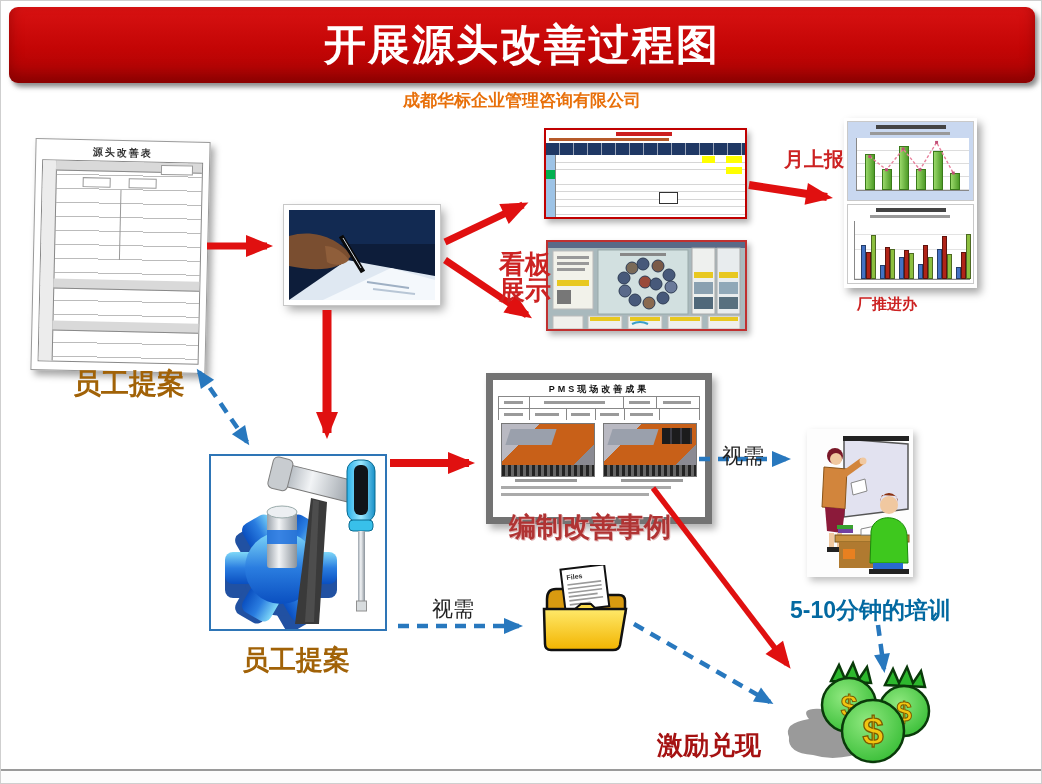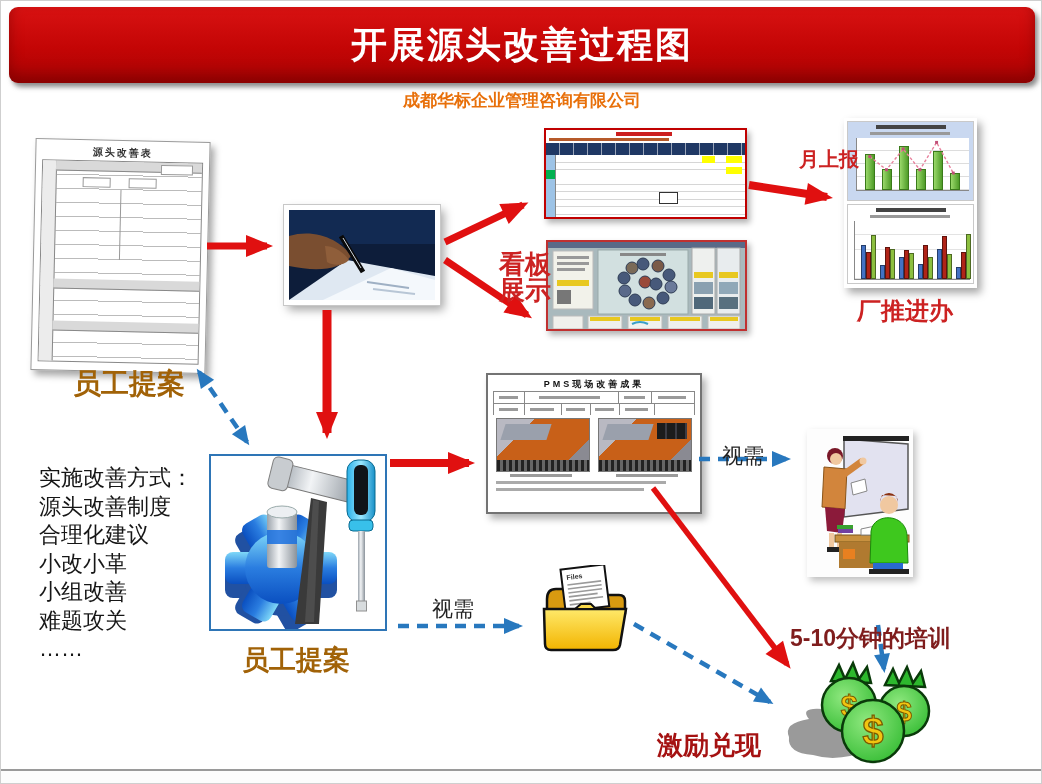--- a/index.html
+++ b/index.html
@@ -3,21 +3,21 @@
 <meta charset="utf-8">
 <style>
   html,body{margin:0;padding:0;background:#fff;}
   .page{position:relative;width:1042px;height:784px;background:#fff;overflow:hidden;
         font-family:"Liberation Sans",sans-serif;border:1px solid #cfcfcf;box-sizing:border-box;}
   
   .banner{position:absolute;left:8px;top:6px;width:1026px;height:76px;border-radius:9px;
           background:linear-gradient(#d81212 0%,#c30505 55%,#a90303 100%);
           box-shadow:3px 4px 5px rgba(100,100,100,.75), inset 0 -8px 14px rgba(110,0,0,.55);
           display:flex;align-items:center;justify-content:center;}
-  .banner span{color:#fff;font-size:36px;font-weight:bold;letter-spacing:2px;}
+  .banner span{color:#fff;font-size:42px;font-weight:bold;letter-spacing:2px;}
   .company{position:absolute;left:0;top:88px;width:1042px;text-align:center;
            font-size:17px;font-weight:bold;color:#E8700A;}
   
   .lbl{position:absolute;font-weight:bold;white-space:nowrap;z-index:45;}
   .red{color:#CC2222;} .maroon{color:#a16207;} .brick{color:#B03333;}
   .blk{color:#222;font-weight:normal;}
   
   .form-doc{position:absolute;left:32px;top:139px;width:173px;height:230px;background:#fff;
             border:1px solid #9a9a9a;transform:rotate(1.3deg);box-shadow:4px 5px 7px rgba(0,0,0,.35);z-index:3;}
   .fd-title{margin-top:5px;text-align:center;font-size:10px;font-weight:bold;color:#333;letter-spacing:2px;}
@@ -57,21 +57,21 @@
   .mc-title{position:absolute;left:28px;top:3px;width:70px;height:4px;background:#444;}
   .mc-leg{position:absolute;left:22px;top:10px;width:80px;height:3px;background:#999;}
   .mc-plot{position:absolute;left:8px;right:4px;top:16px;height:52px;background:#fff;
            border-left:1px solid #888;border-bottom:1px solid #888;
            background-image:repeating-linear-gradient(#fff 0 12px,#ddd 12px 13px);}
   .mc-plot2{position:absolute;left:6px;right:3px;top:16px;height:58px;
            border-left:1px solid #888;border-bottom:1px solid #888;
            background-image:repeating-linear-gradient(#fff 0 13.5px,#e3e3e3 13.5px 14.5px);}
   
   .pms{position:absolute;left:485px;top:372px;width:212px;height:137px;background:#fff;
-       border:2px solid #737373;box-shadow:4px 5px 7px rgba(0,0,0,.3);z-index:3;}
+       border:7px solid #737373;box-shadow:4px 5px 7px rgba(0,0,0,.3);z-index:3;}
   .pms-title{margin-top:3px;text-align:center;font-size:9px;font-weight:bold;color:#111;letter-spacing:3px;}
   .pms-row{display:flex;height:11px;border:1px solid #888;border-bottom:none;margin:0 5px;}
   .pms-row:last-of-type{border-bottom:1px solid #888;}
   .pms-row div{border-right:1px solid #888;position:relative;}
   .pms-row div:last-child{border-right:none;}
   .tbar{position:absolute;left:15%;top:4px;width:66%;height:3px;background:#9a9a9a;}
   .pms-photos{display:flex;justify-content:space-between;margin:3px 8px 0 8px;}
   .ph{width:92px;height:52px;border:1px solid #777;position:relative;overflow:hidden;
       background:linear-gradient(135deg,#b9b9c2 0 26%,#c86018 26% 78%,#8a8a92 78%);}
   .ph .grill{position:absolute;left:0;bottom:0;width:100%;height:11px;
@@ -198,21 +198,21 @@
         <rect x="160" y="74" width="32" height="13" fill="#f0f0ec" stroke="#bbb"></rect>
         <rect x="42" y="75" width="30" height="4" fill="#e8c820"></rect>
         <rect x="82" y="75" width="30" height="4" fill="#e8c820"></rect>
         <rect x="122" y="75" width="30" height="4" fill="#e8c820"></rect>
         <rect x="162" y="75" width="28" height="4" fill="#e8c820"></rect>
         <path d="M84,82 q8,-4 16,0" stroke="#3aa0c8" fill="none" stroke-width="2"></path>
       </g>
     </svg>
   </div>
 
-  <div class="lbl red" style="left:783px;top:145px;font-size:20px;margin-left:15px;">月上报</div>
+  <div class="lbl red" style="left:783px;top:145px;font-size:20px;">月上报</div>
   <div class="charts-card">
     <div class="mc mc1">
       <div class="mc-title"></div>
       <div class="mc-leg"></div>
       <div class="mc-plot">
           <div style="position: absolute; bottom: 0px; left: 8px; width: 10px; height: 36px; background: linear-gradient(90deg, rgb(154, 216, 106), rgb(79, 156, 40)); border: 1px solid rgb(58, 122, 26); box-sizing: border-box;"></div>
           <div style="position: absolute; bottom: 0px; left: 25px; width: 10px; height: 21px; background: linear-gradient(90deg, rgb(154, 216, 106), rgb(79, 156, 40)); border: 1px solid rgb(58, 122, 26); box-sizing: border-box;"></div>
           <div style="position: absolute; bottom: 0px; left: 42px; width: 10px; height: 44px; background: linear-gradient(90deg, rgb(154, 216, 106), rgb(79, 156, 40)); border: 1px solid rgb(58, 122, 26); box-sizing: border-box;"></div>
           <div style="position: absolute; bottom: 0px; left: 59px; width: 10px; height: 21px; background: linear-gradient(90deg, rgb(154, 216, 106), rgb(79, 156, 40)); border: 1px solid rgb(58, 122, 26); box-sizing: border-box;"></div>
           <div style="position: absolute; bottom: 0px; left: 76px; width: 10px; height: 39px; background: linear-gradient(90deg, rgb(154, 216, 106), rgb(79, 156, 40)); border: 1px solid rgb(58, 122, 26); box-sizing: border-box;"></div>
@@ -246,21 +246,21 @@
           <div style="position: absolute; bottom: 0px; left: 106px; width: 4.5px; height: 27.5px; background: rgb(176, 36, 24); border: 0.5px solid rgba(0, 0, 0, 0.45); box-sizing: border-box;"></div>
           <div style="position: absolute; bottom: 0px; left: 16px; width: 4.5px; height: 44px; background: rgb(140, 191, 63); border: 0.5px solid rgba(0, 0, 0, 0.45); box-sizing: border-box;"></div>
           <div style="position: absolute; bottom: 0px; left: 35px; width: 4.5px; height: 30.25px; background: rgb(140, 191, 63); border: 0.5px solid rgba(0, 0, 0, 0.45); box-sizing: border-box;"></div>
           <div style="position: absolute; bottom: 0px; left: 54px; width: 4.5px; height: 26.4px; background: rgb(140, 191, 63); border: 0.5px solid rgba(0, 0, 0, 0.45); box-sizing: border-box;"></div>
           <div style="position: absolute; bottom: 0px; left: 73px; width: 4.5px; height: 22px; background: rgb(140, 191, 63); border: 0.5px solid rgba(0, 0, 0, 0.45); box-sizing: border-box;"></div>
           <div style="position: absolute; bottom: 0px; left: 92px; width: 4.5px; height: 24.75px; background: rgb(140, 191, 63); border: 0.5px solid rgba(0, 0, 0, 0.45); box-sizing: border-box;"></div>
           <div style="position: absolute; bottom: 0px; left: 111px; width: 4.5px; height: 45.1px; background: rgb(140, 191, 63); border: 0.5px solid rgba(0, 0, 0, 0.45); box-sizing: border-box;"></div>
         </div>
     </div>
   </div>
-  <div class="lbl red" style="left:856px;top:294px;font-size:24px;">厂推进办</div>
+  <div class="lbl red" style="left:856px;top:294px;font-size:15px;">厂推进办</div>
 
   <div class="pms">
     <div class="pms-title">PMS现场改善成果</div>
     <div class="pms-row">
       <div style="width:30px;">
           <i class="tbar"></i>
         </div>
       <div style="flex:1;">
           <i class="tbar"></i>
         </div>
@@ -300,33 +300,25 @@
           <div class="grill"></div>
       </div>
     </div>
     <div class="pms-cap">
         <i></i>
         <i></i>
       </div>
     <div class="pms-text" style="width:80%;"></div>
     <div class="pms-text" style="width:70%;"></div>
   </div>
+  <div class="lbl brick" style="left:508px;top:508px;font-size:27px;text-shadow:1px 1px 0 #e0b0b0;">编制改善事例</div>
 
   <div class="lbl blk" style="left:721px;top:441px;font-size:21px;">视需</div>
   <div class="lbl blk" style="left:431px;top:594px;font-size:21px;">视需</div>
 
-  <div class="methods">
-    <div>实施改善方式：</div>
-    <div>源头改善制度</div>
-    <div>合理化建议</div>
-    <div>小改小革</div>
-    <div>小组改善</div>
-    <div>难题攻关</div>
-    <div>……</div>
-  </div>
 
   <div class="tools">
     <svg width="174" height="173" viewBox="0 0 174 173">
       <defs>
         <linearGradient id="gearG" x1="0" y1="0" x2="0" y2="1">
           <stop offset="0" stop-color="#7fd8f8"></stop>
             <stop offset=".5" stop-color="#2a7de0"></stop>
             <stop offset="1" stop-color="#0a4fc0"></stop>
         </linearGradient>
         <linearGradient id="silver" x1="0" y1="0" x2="1" y2="0">
@@ -412,21 +404,21 @@
       </g>
       <g>
         <circle cx="82" cy="76" r="9" fill="#f0c8a0"></circle>
         <path d="M73,73 a9,9 0 0 1 18,0 l-2,-6 -14,-1 z" fill="#8a3010"></path>
         <path d="M64,106 C62,84 98,82 100,106 L101,134 L63,134 Z" fill="#3ec81e" stroke="#1a8a0a"></path>
         <rect x="66" y="134" width="30" height="6" fill="#2a6ad0"></rect>
         <rect x="62" y="140" width="40" height="5" fill="#222"></rect>
       </g>
     </svg>
   </div>
-  <div class="lbl" style="left:789px;top:622px;font-size:23px;color:#7f1d1d;">5-10分钟的培训</div>
+  <div class="lbl" style="left:789px;top:594px;font-size:23px;color:#0369a1;">5-10分钟的培训</div>
 
   <div class="folder">
     <svg width="92" height="88" viewBox="0 0 92 88">
       <defs>
         <linearGradient id="foldG" x1="0" y1="0" x2="0" y2="1">
           <stop offset="0" stop-color="#ffe96a"></stop>
             <stop offset="1" stop-color="#f2b400"></stop>
         </linearGradient>
       </defs>
       <path d="M8,34 Q8,24 17,24 L34,24 Q41,24 43,30 L80,30 Q86,30 86,36 L86,48 L8,48 Z" fill="#d89a10" stroke="#111" stroke-width="2.5"></path>

